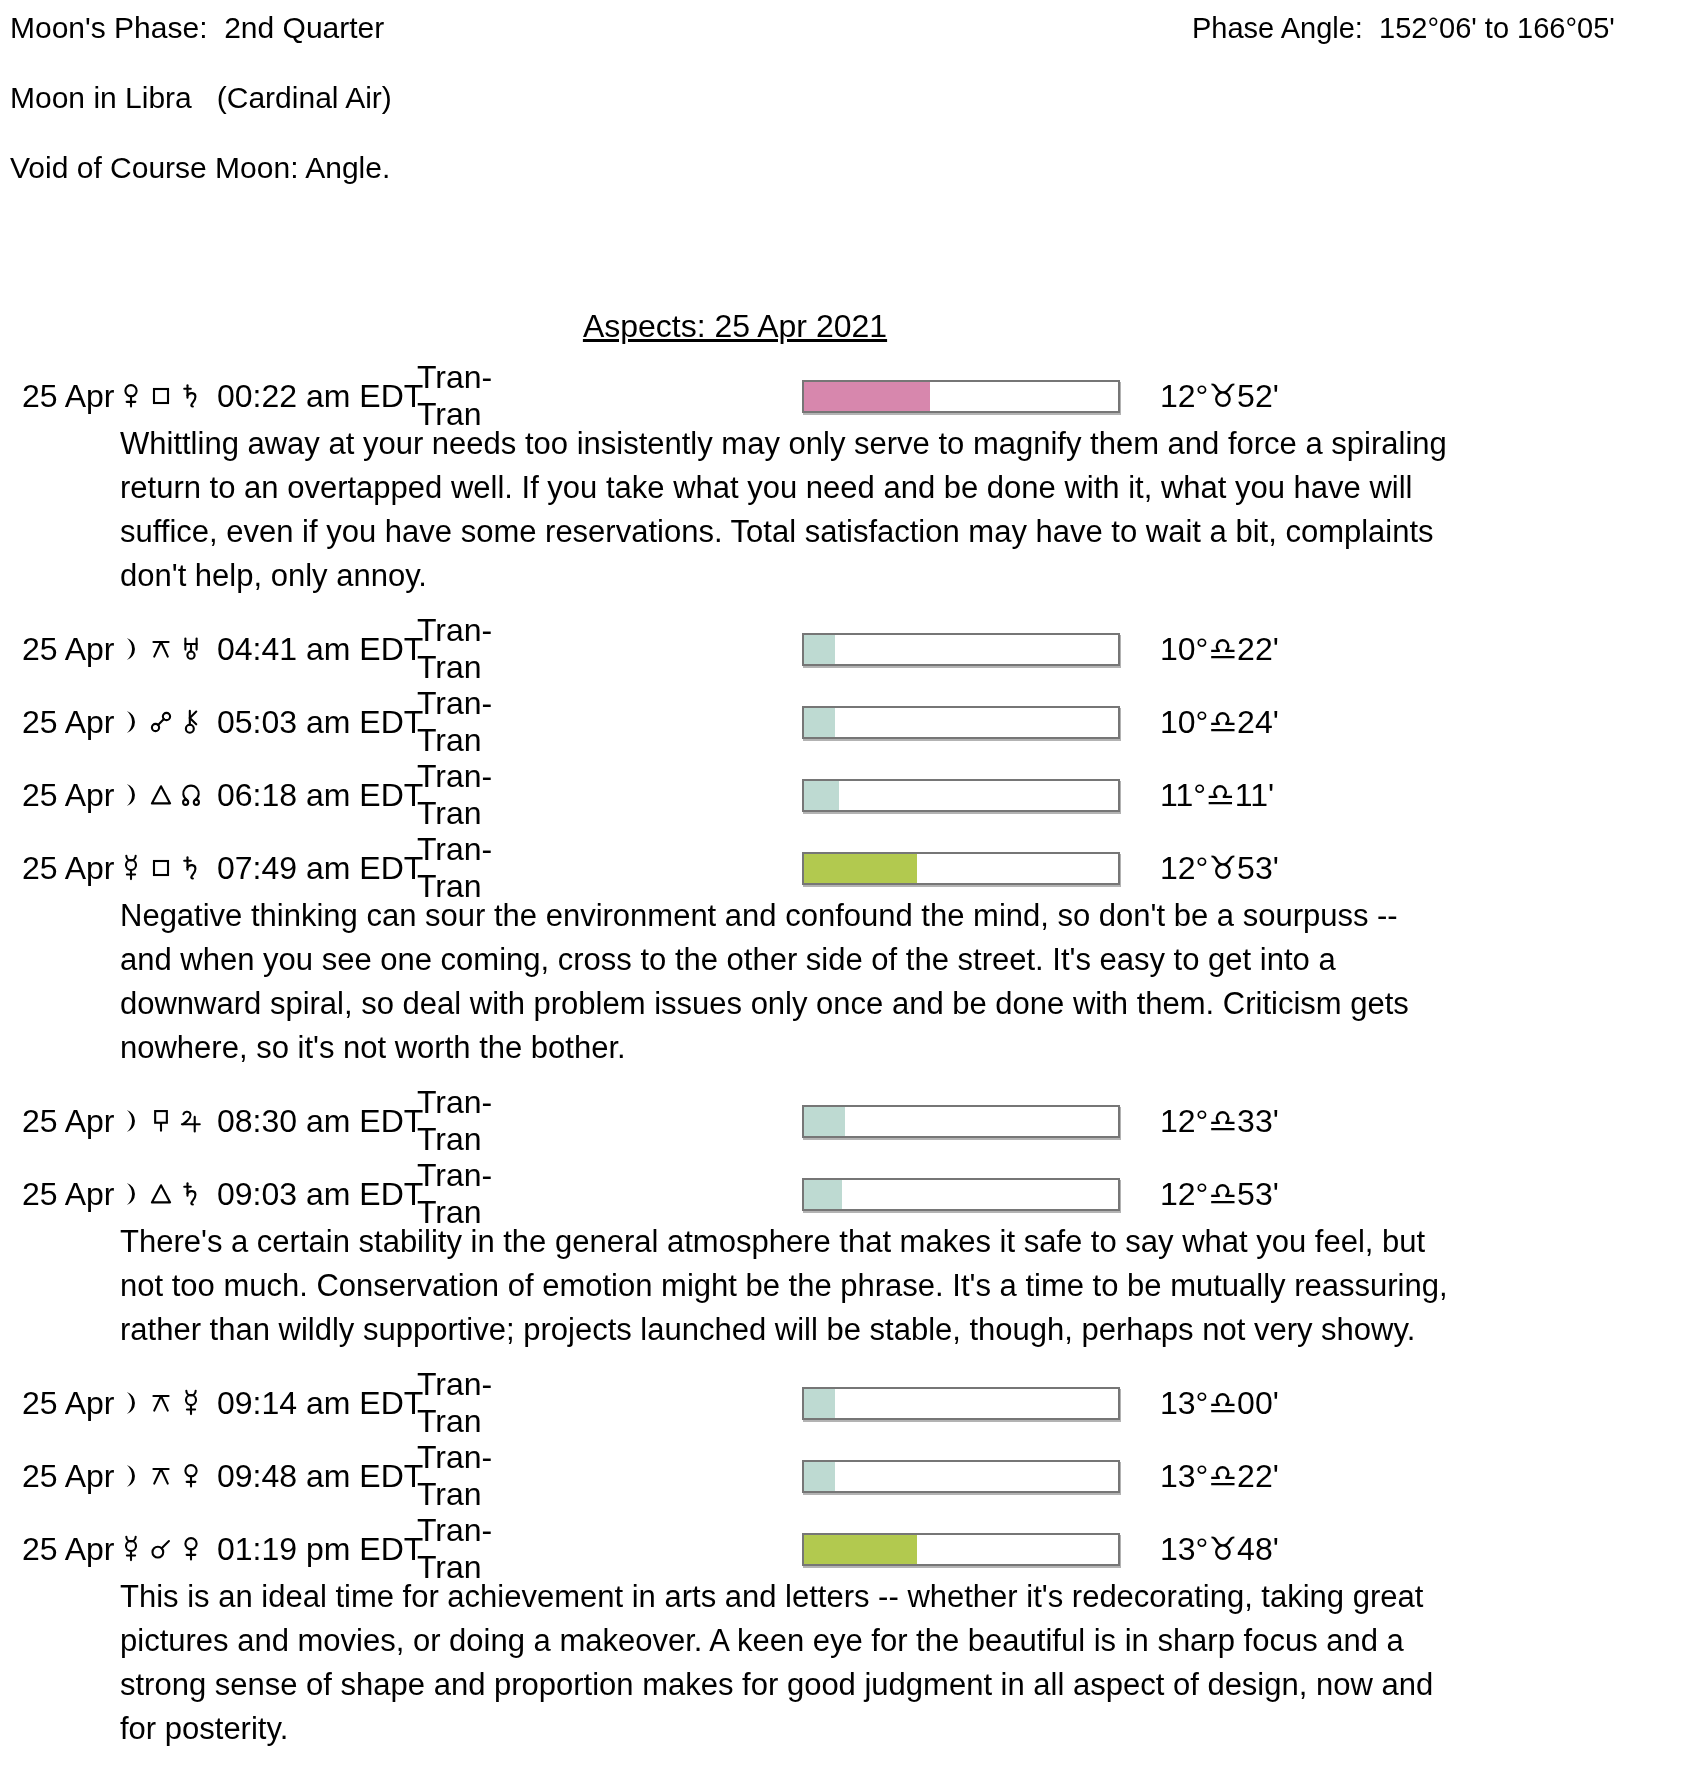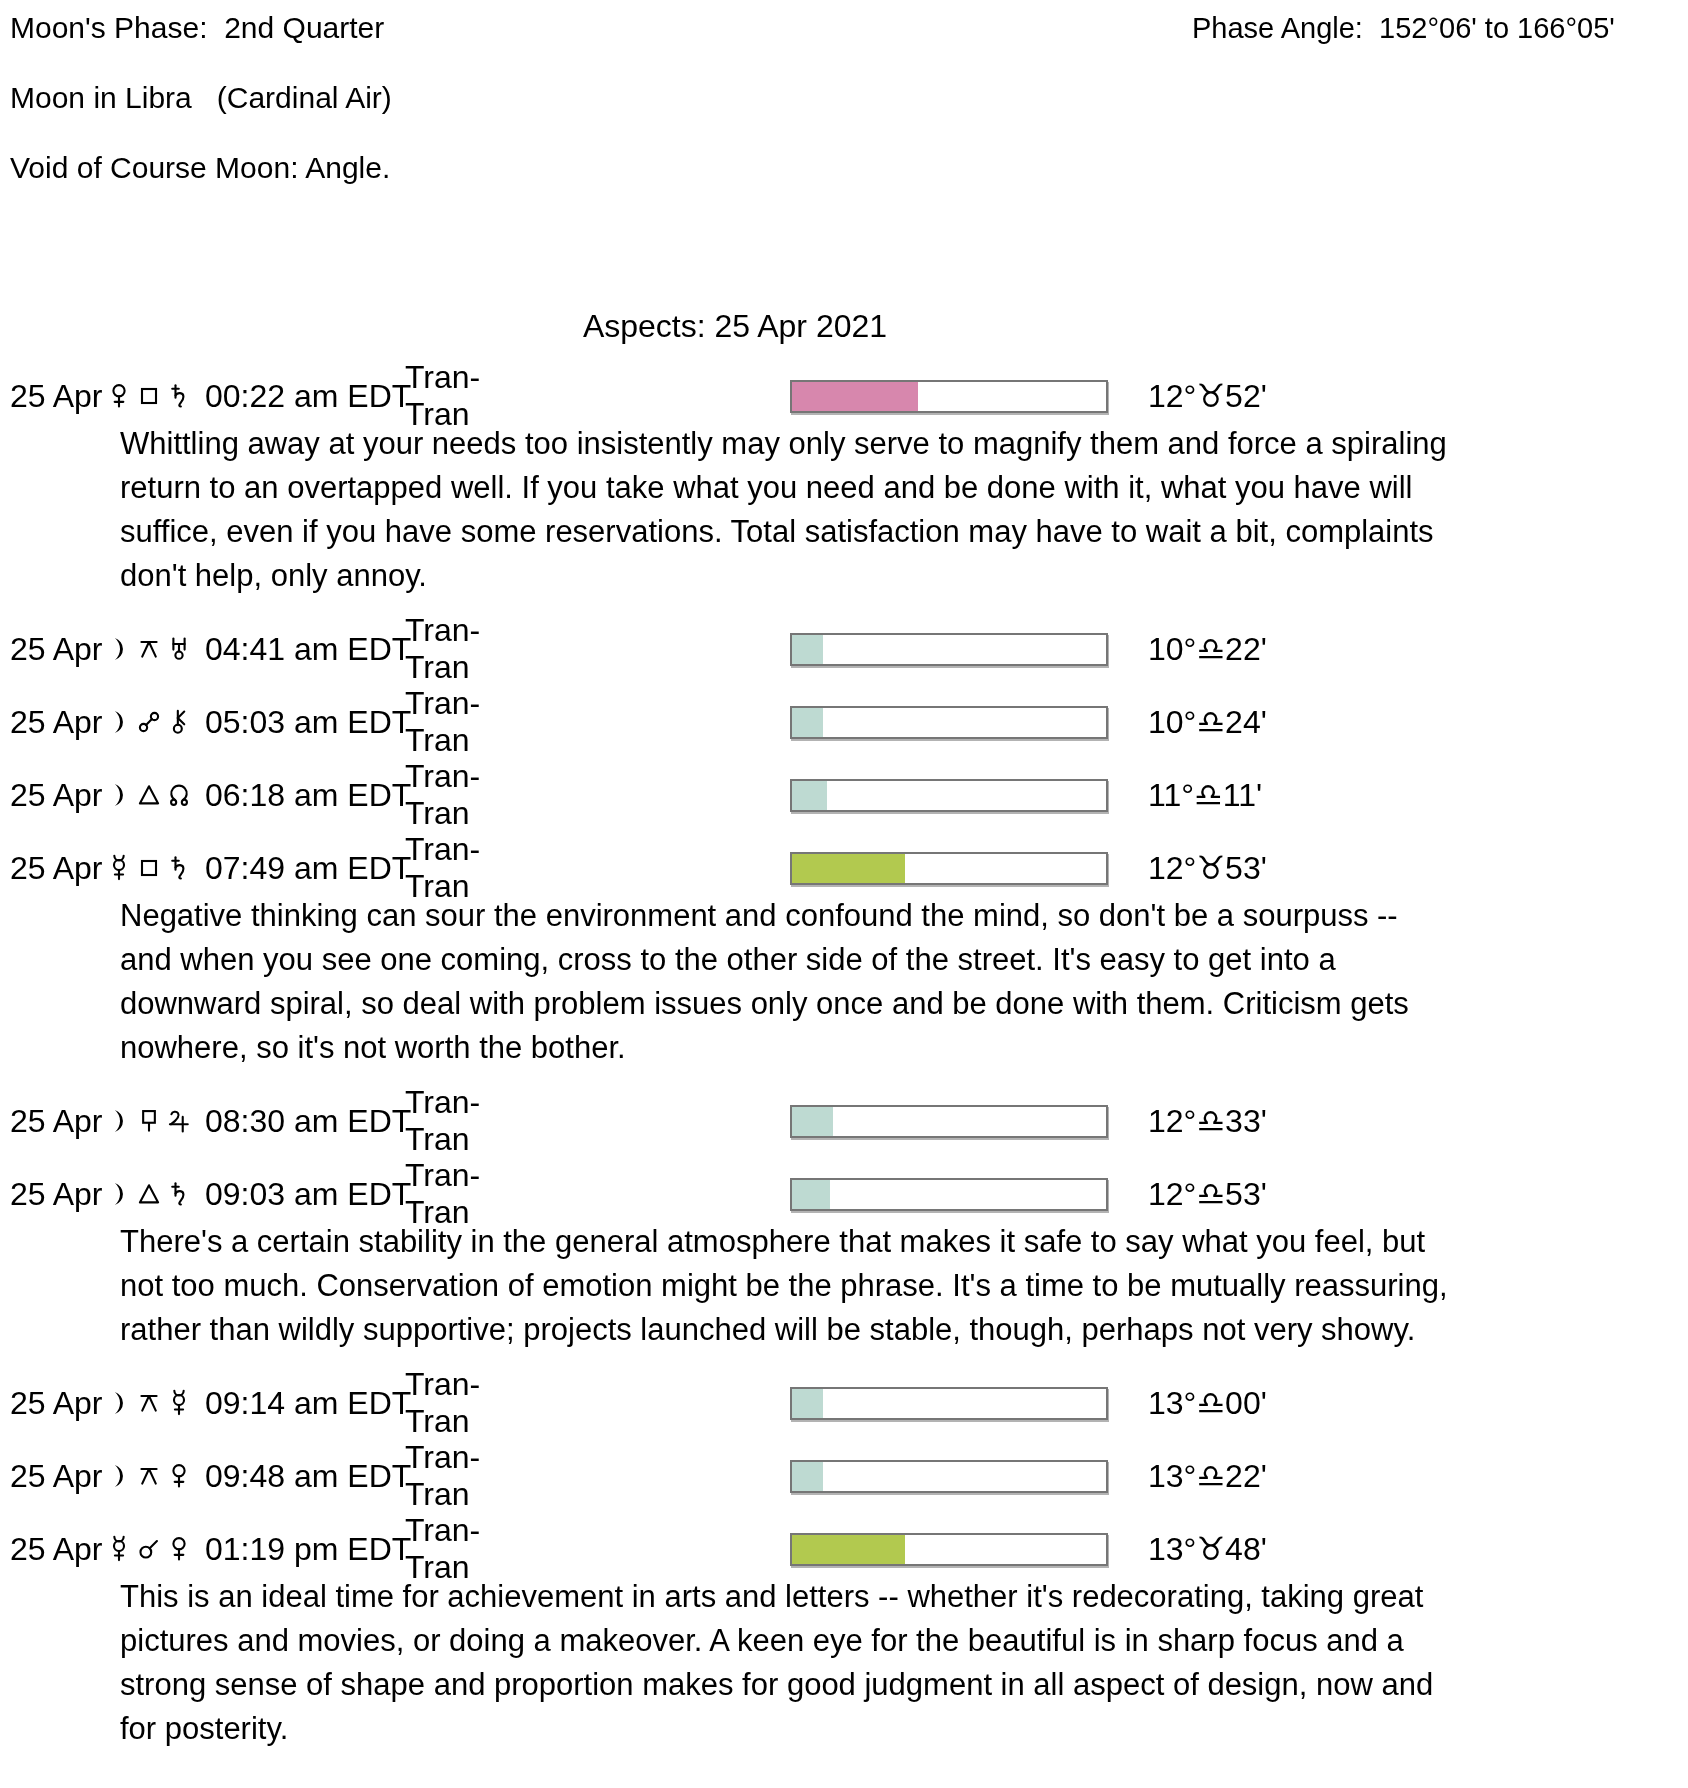--- a/index.html
+++ b/index.html
@@ -5,22 +5,22 @@
   * { margin:0; padding:0; box-sizing:border-box; }
   html,body { background:#ffffff; }
   body {
     width:1688px; height:1788px; overflow:hidden; position:relative;
     font-family:"Liberation Sans","DejaVu Sans",sans-serif;
     color:#000; padding:10px 0 0 10px;
   }
   .pre { white-space:pre-wrap; }
   .hline { font-size:30px; line-height:36px; margin-bottom:34px; }
   .phase-angle { position:absolute; left:1192px; top:12px; font-size:29px; }
-  .title { width:1450px; text-align:center; font-size:32px; margin-top:122px; }
-  .arow { display:flex; align-items:center; height:44px; margin-top:29px; font-size:32px; }
+  .title { width:1450px; text-align:center; font-size:32px; margin-top:122px;text-decoration:underline; }
+  .arow { display:flex; align-items:center; height:44px; margin-top:29px; font-size:32px;margin-left:12px; }
   .c-date { width:95px; }
   .c-sym  { width:100px; display:flex; align-items:center; gap:2px; }
   .g { width:28px; height:28px; display:inline-block; }
   .c-time { width:200px; white-space:pre; }
   .c-type { width:115px; }
   .c-bar  { margin-left:270px; width:318px; height:33px; border:2px solid #767676;
             background:#fff; box-shadow:1px 2px 0 #b3b3b3; }
   .fill   { display:block; height:100%; width:0; }
   .c-deg  { margin-left:40px; white-space:pre; }
   .atext  { margin:4px 0 26px 110px; width:1330px; font-size:31px; line-height:44px; }

